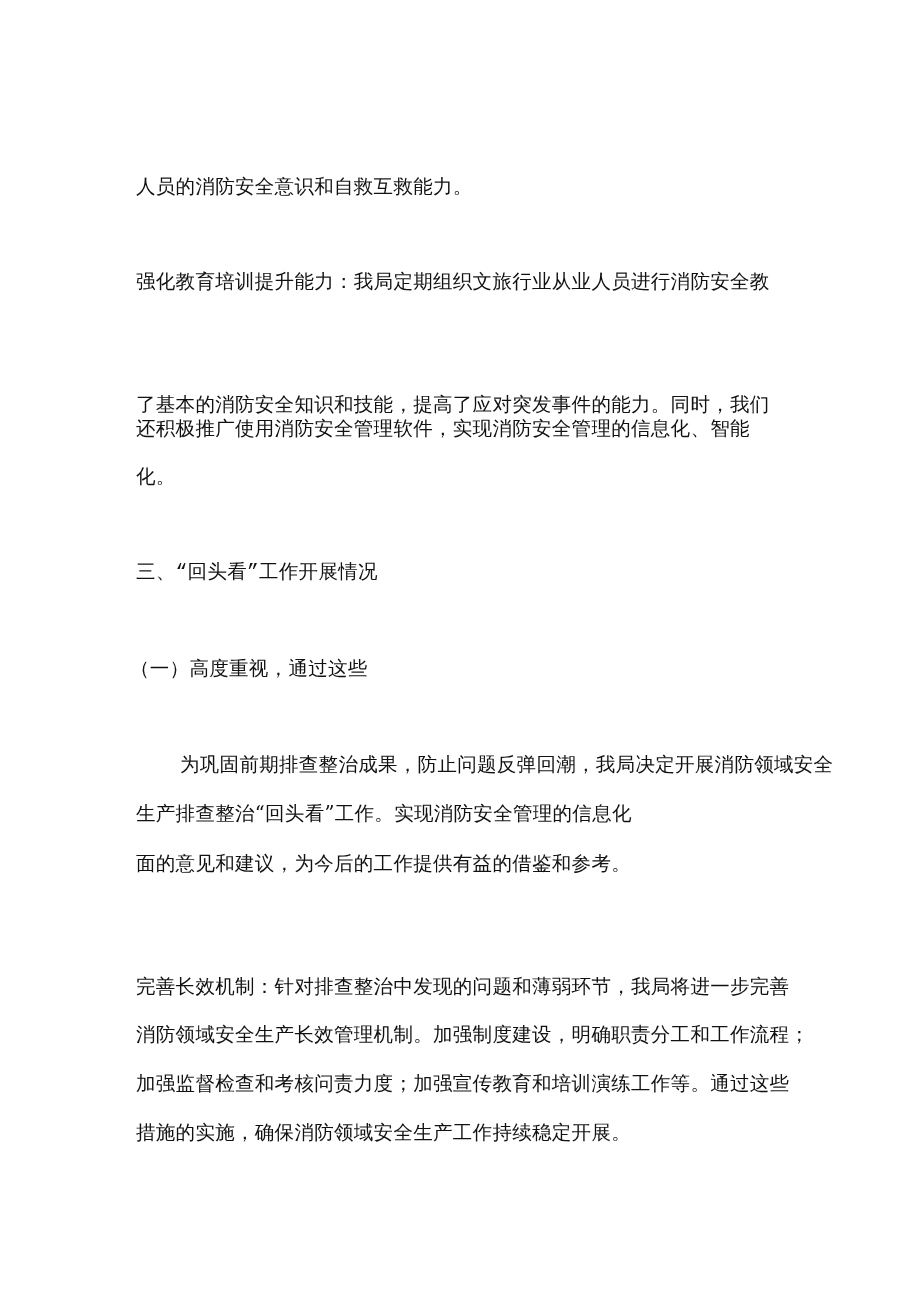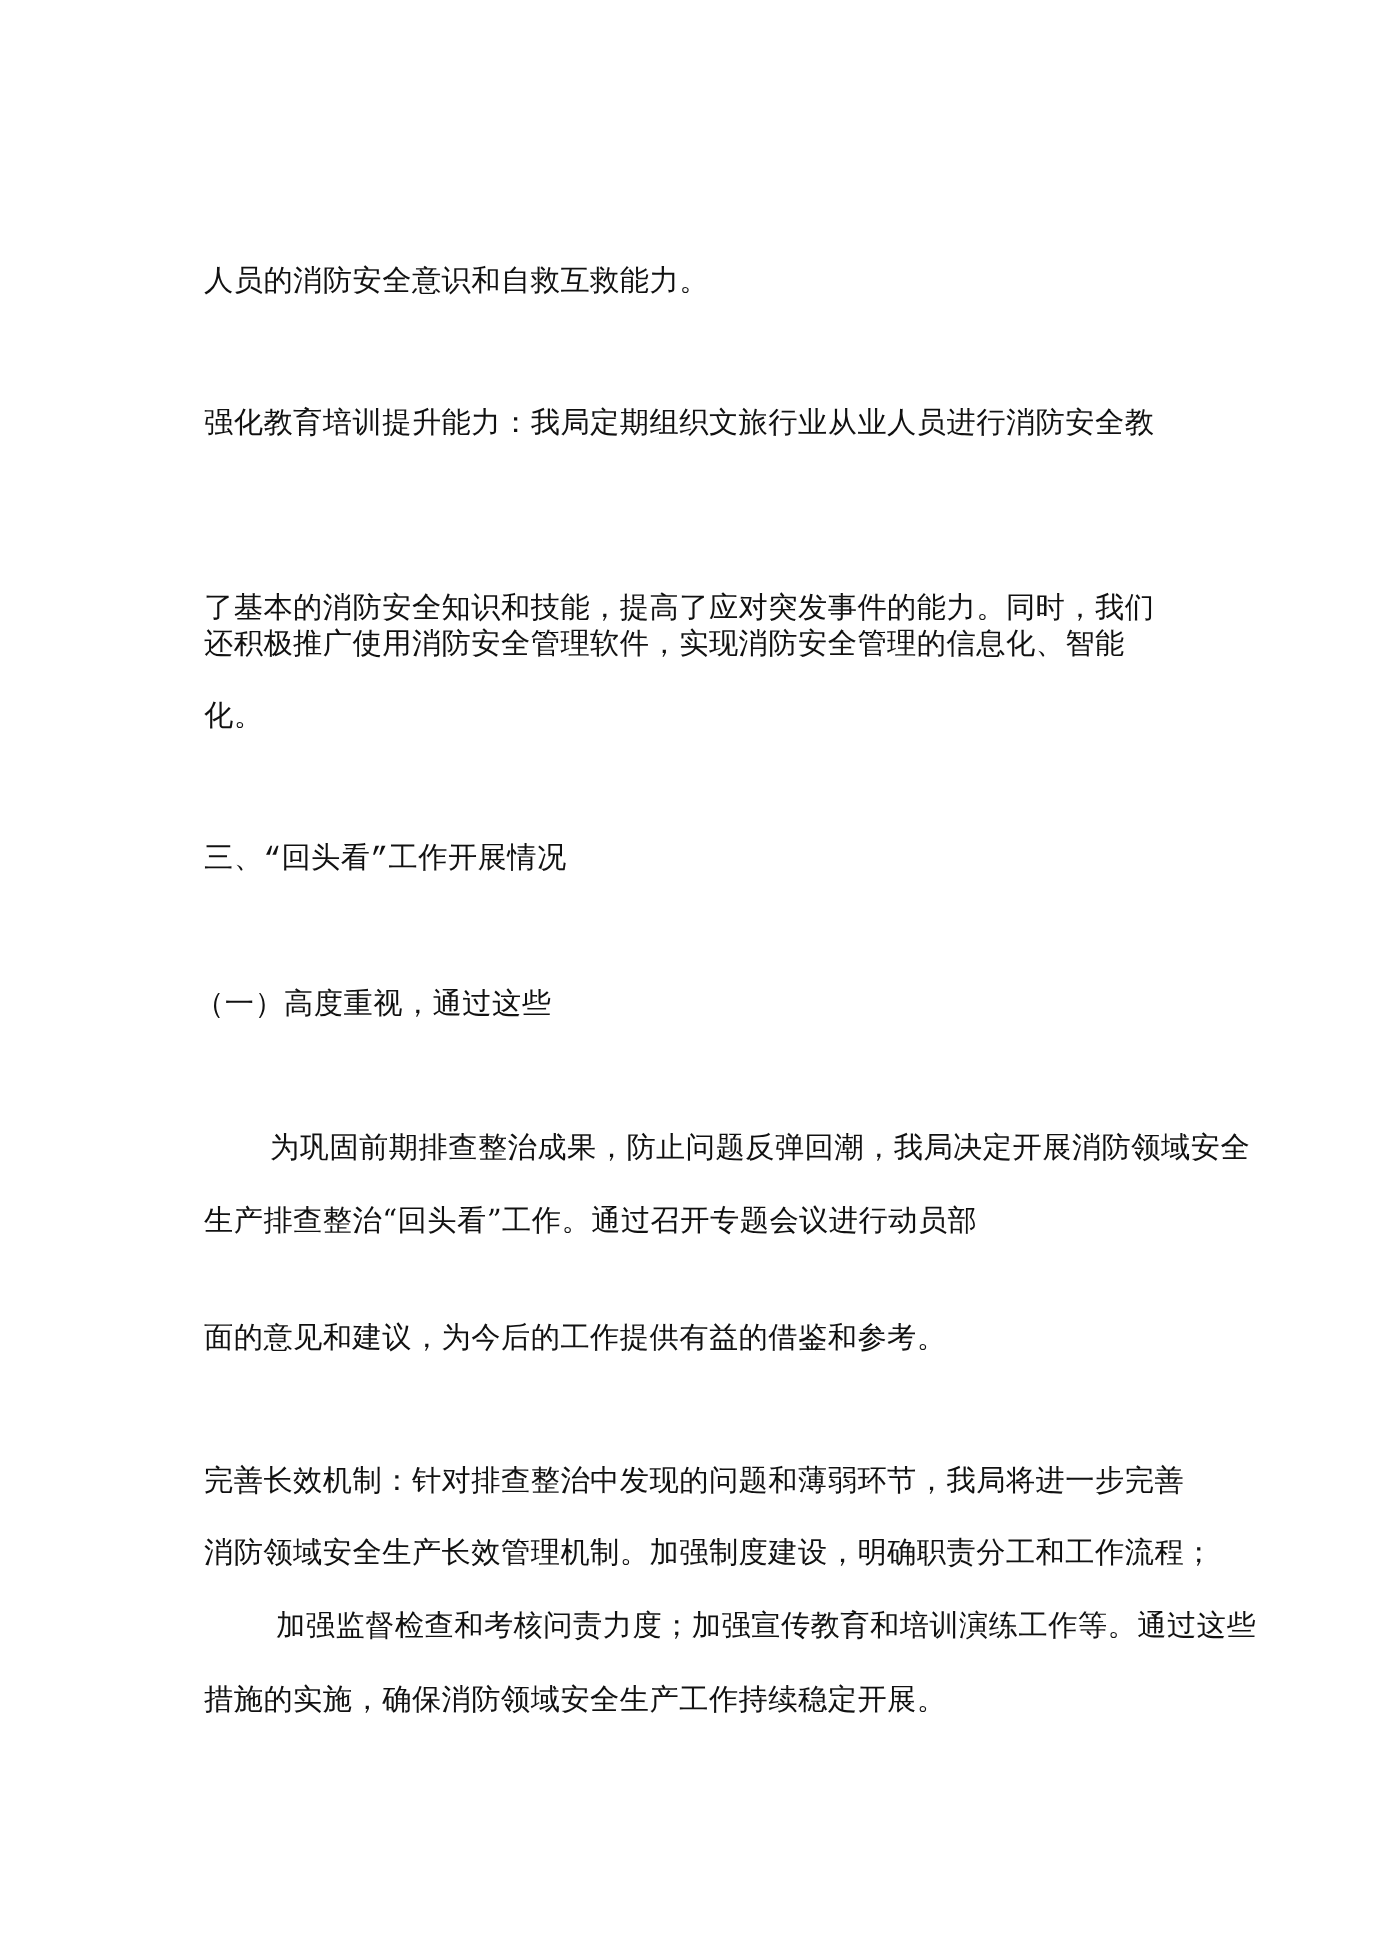--- a/index.html
+++ b/index.html
@@ -41,22 +41,22 @@
   <div class="line" style="top:270px;">强化教育培训提升能力：我局定期组织文旅行业从业人员进行消防安全教</div>
   <div class="line" style="top:368px;margin-top:25px;">了基本的消防安全知识和技能，提高了应对突发事件的能力。同时，我们</div>
   <div class="line" style="top:417px;">还积极推广使用消防安全管理软件，实现消防安全管理的信息化、智能</div>
   <div class="line" style="top:465px;">化。</div>
 
   <div class="line" style="top:561px;font-family:Liberation Mono, monospace;">三、“回头看”工作开展情况</div>
 
   <div class="line" style="top:657px; left:130px;">（一）高度重视，通过这些</div>
 
   <div class="line" style="top:753px;margin-left:44px;">为巩固前期排查整治成果，防止问题反弹回潮，我局决定开展消防领域安全</div>
-  <div class="line" style="top:802px;">生产排查整治“回头看”工作。通过召开专题会议进行动员部</div>
+  <div class="line" style="top:802px;">生产排查整治“回头看”工作。实现消防安全管理的信息化</div>
 
-  <div class="line" style="top:880px;">面的意见和建议，为今后的工作提供有益的借鉴和参考。</div>
+  <div class="line" style="top:852px;">面的意见和建议，为今后的工作提供有益的借鉴和参考。</div>
 
   <div class="line" style="top:975px;">完善长效机制：针对排查整治中发现的问题和薄弱环节，我局将进一步完善</div>
   <div class="line" style="top:1023px;">消防领域安全生产长效管理机制。加强制度建设，明确职责分工和工作流程；</div>
-  <div class="line" style="top:1072px;margin-left:48px;">加强监督检查和考核问责力度；加强宣传教育和培训演练工作等。通过这些</div>
+  <div class="line" style="top:1072px;">加强监督检查和考核问责力度；加强宣传教育和培训演练工作等。通过这些</div>
   <div class="line" style="top:1121px;">措施的实施，确保消防领域安全生产工作持续稳定开展。</div>
 
 </div>
 
 </body></html>

